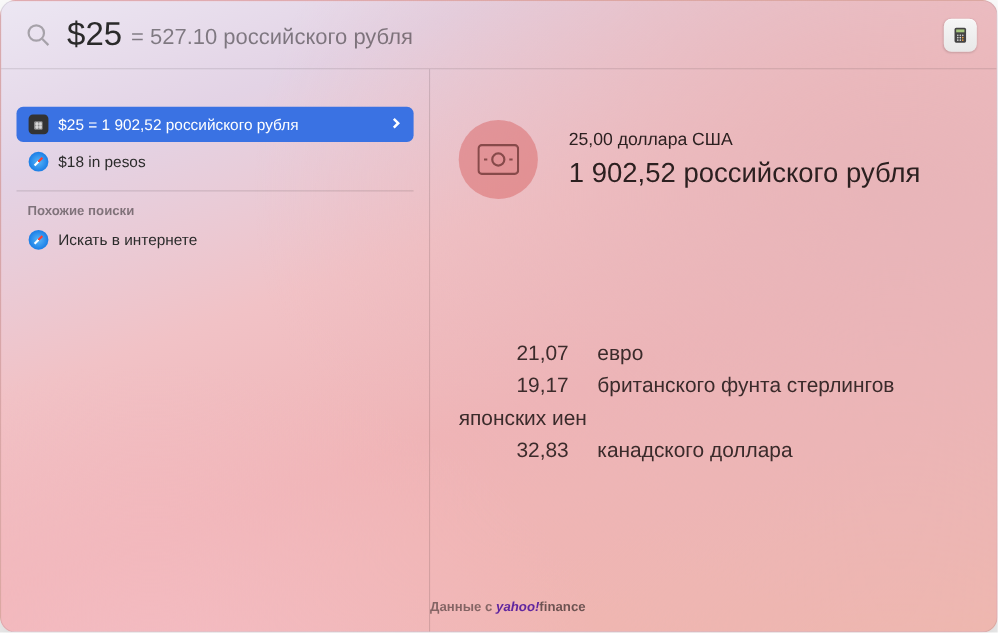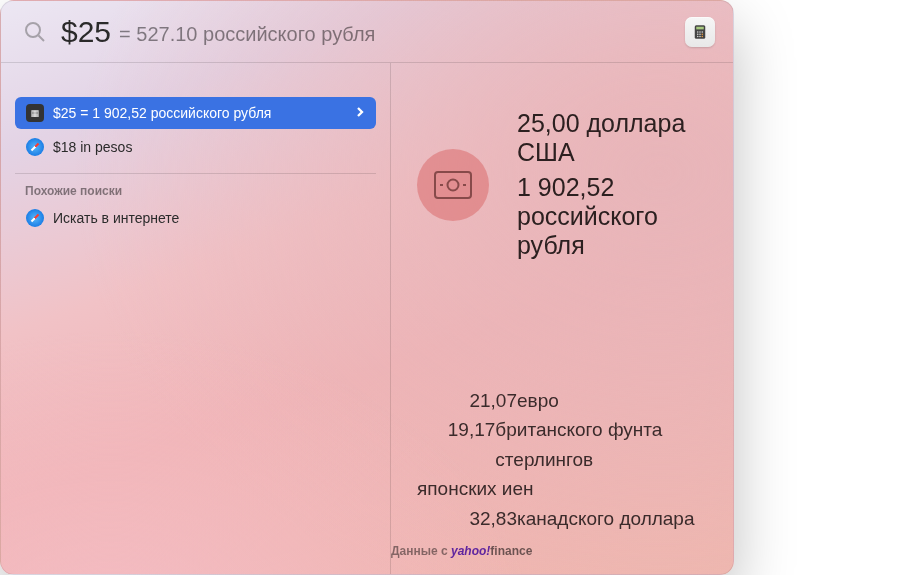--- a/index.html
+++ b/index.html
@@ -1,18 +1,18 @@
 <!DOCTYPE html>
 <html><head>
 <meta charset="utf-8">
 <style>
   * { box-sizing: border-box; margin: 0; padding: 0; }
   html, body { width: 907px; height: 575px; overflow: hidden; font-family: -apple-system, "Helvetica Neue", Helvetica, Arial, sans-serif; }
   .window {
-    width: 734px; height: 575px; border-radius: 14px; overflow: hidden; position: relative;
+    width: 907px; height: 575px; border-radius: 14px; overflow: hidden; position: relative;
     background:
       radial-gradient(ellipse 700px 500px at 15% 110%, #f4bcc3 0%, rgba(244,188,195,0) 60%),
       radial-gradient(ellipse 900px 700px at 90% 30%, #e8b5b9 0%, rgba(232,181,185,0) 65%),
       linear-gradient(160deg, #ece7f3 0%, #e3d3e5 18%, #f1c2c6 40%, #f0b4b6 60%, #efb7ae 100%);
     border: 1px solid rgba(0,0,0,0.08);
     box-shadow: 0 25px 60px rgba(0,0,0,0.25);
   }
 
   
   .searchbar {
@@ -42,26 +42,26 @@
   .calc-icon { width:18px; height:18px; border-radius:4px; background:#333; display:flex; align-items:center; justify-content:center;}
   .calc-icon span { color:#fff; font-size:9px; line-height:1; }
   .safari-icon { width:18px; height:18px; border-radius:50%; background: radial-gradient(circle at 50% 50%, #57b6f9 0%, #1b7ee6 70%, #0e5fc0 100%); position:relative; }
   .safari-icon::after { content:""; position:absolute; left:50%; top:50%; width:2px; height:10px; background: linear-gradient(#ff3b30 50%, #fff 50%); transform: translate(-50%,-50%) rotate(45deg); }
 
   
   .detail { flex:1; padding: 46px 26px 0 26px; position:relative; }
   .hero { display:flex; align-items:center; gap: 28px; }
   .hero-icon { width:72px; height:72px; border-radius:50%; background: rgba(214,92,92,0.45); display:flex; align-items:center; justify-content:center; flex:none; }
   .hero-icon svg { width:38px; height:28px; }
-  .hero-text .line1 { font-size: 25px; color:#2c2020; margin-bottom: 6px; }
+  .hero-text .line1 { font-size: 16px; color:#2c2020; margin-bottom: 6px; }
   .hero-text .line2 { font-size: 25px; color:#2c2020; }
 
   .rates { margin-top: 126px; }
   .rate-row { display:flex; align-items:baseline; font-size: 19px; color:#3b2b2b; line-height: 1.55; }
-  .rate-row .val { width: 100px; text-align:right; }
+  .rate-row .val { width: 100px; text-align:right; margin-right: 26px; }
   .rate-row .lbl { }
 
   .attribution { position:absolute; bottom: 18px; left:0; right:0; text-align:left; font-size:12px; color: rgba(0,0,0,0.45); font-weight:600; }
   .attribution .brand { font-family: inherit; }
   .attribution .y1 { color:#5f259f; font-weight:700; font-style:italic; }
   .attribution .fin { color: rgba(0,0,0,0.55); font-weight:600; }
 
 </style>
 </head>
 <body>

